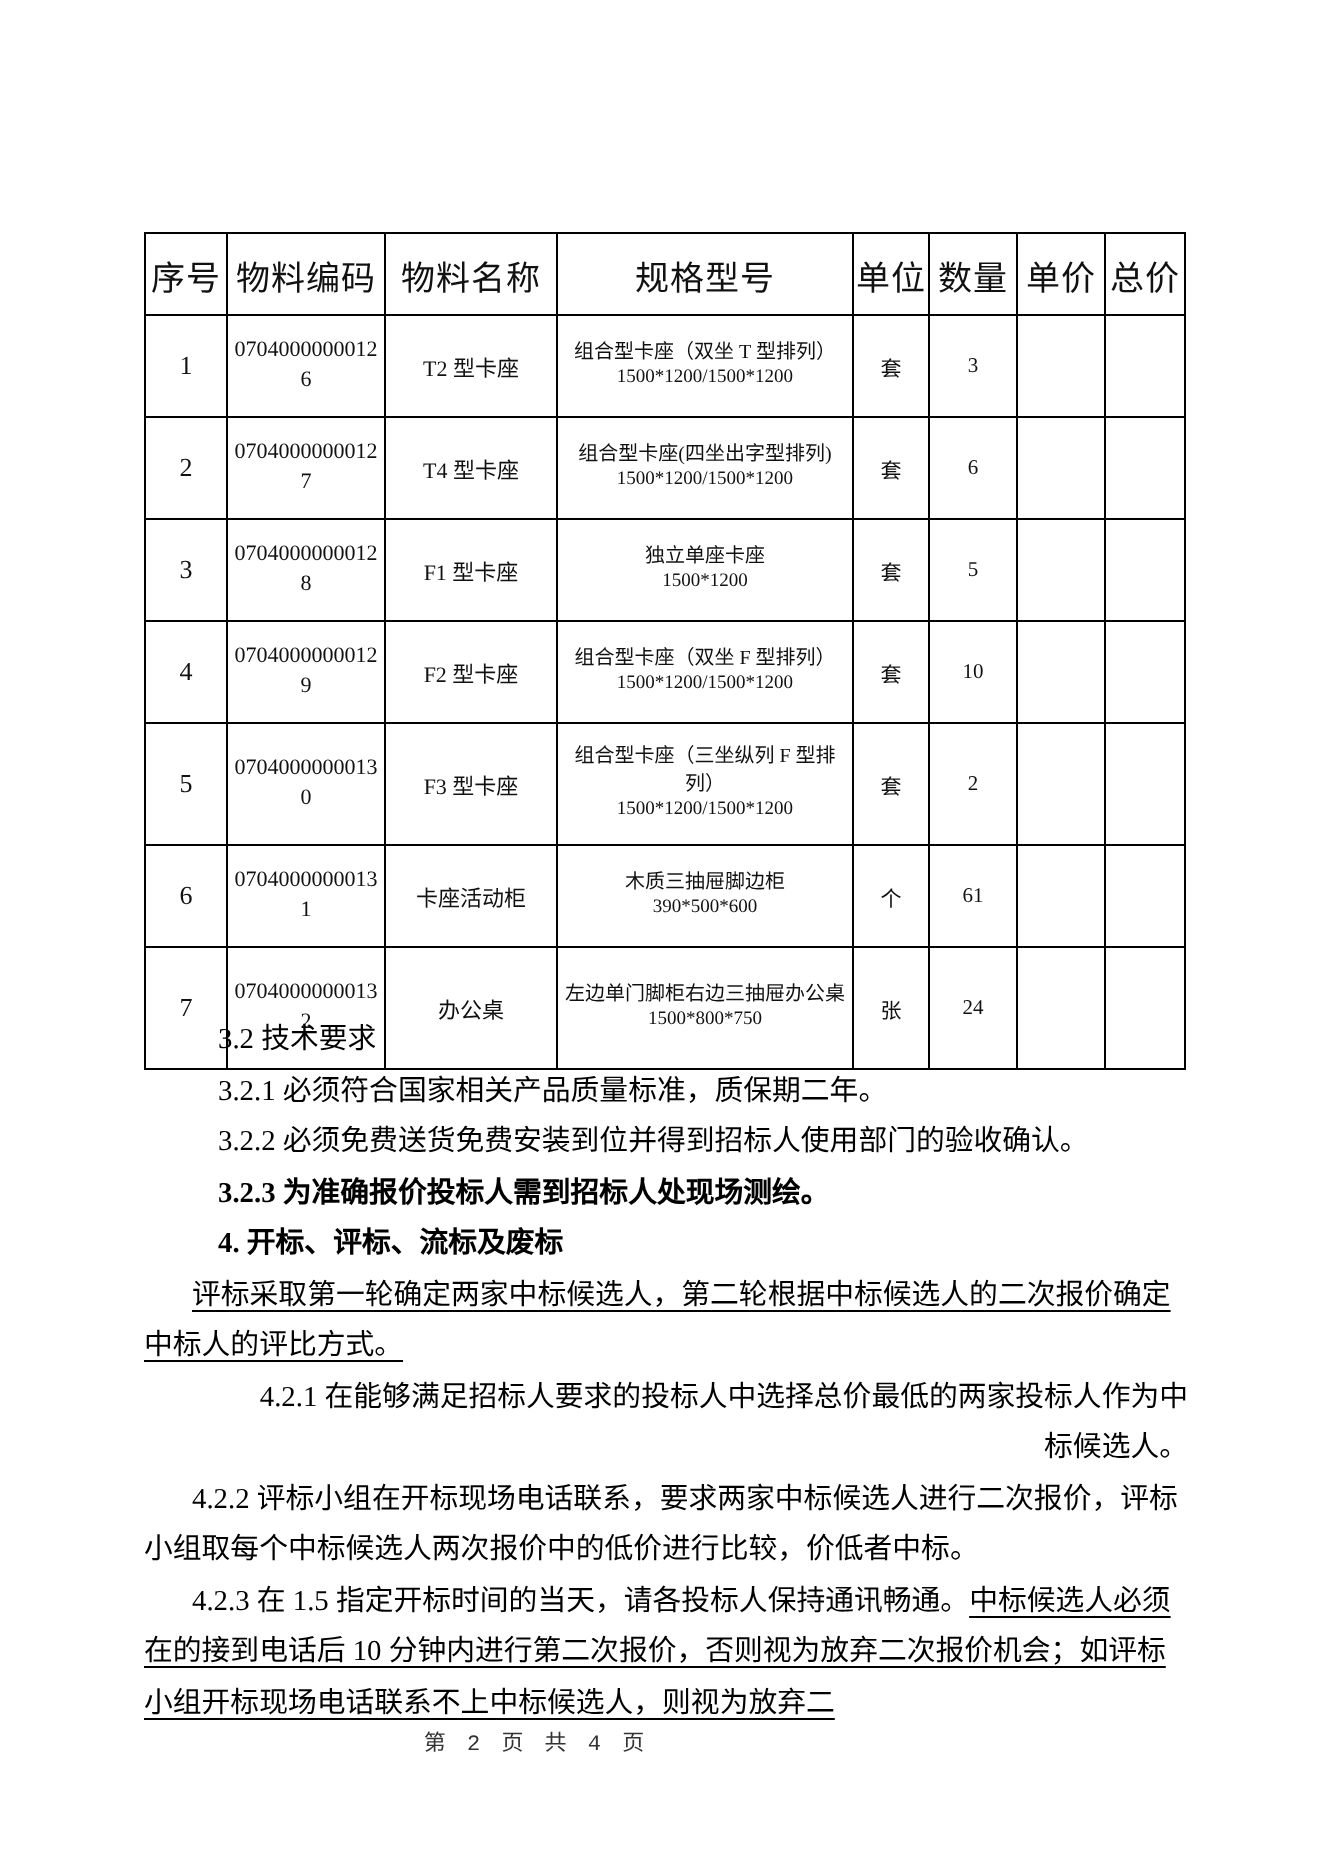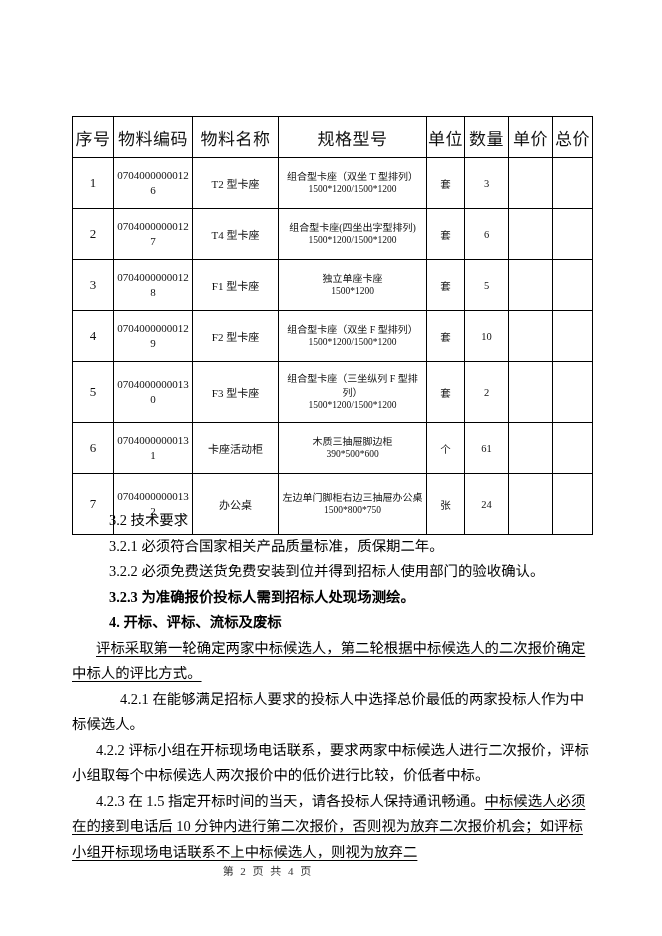--- a/index.html
+++ b/index.html
@@ -97,21 +97,21 @@
   
   .footer {
     position: absolute;
     left: 0;
     top: 862px;
     width: 536px;
     text-align: center;
     font-size: 11px;
     color: #333;
     letter-spacing: 2px;
-    font-family: Liberation Serif, serif;
+    font-family: Liberation Mono, monospace;
   }
 </style>
 </head>
 <body>
 
 <div class="page">
 
   <div class="table-wrap">
     <table class="bom">
       <colgroup>
@@ -244,21 +244,21 @@
   <div class="body-text">
 
     <p class="line indent1">3.2 技术要求</p>
     <p class="line indent1">3.2.1 必须符合国家相关产品质量标准，质保期二年。</p>
     <p class="line indent1">3.2.2 必须免费送货免费安装到位并得到招标人使用部门的验收确认。</p>
     <p class="line indent1 bold">3.2.3 为准确报价投标人需到招标人处现场测绘。</p>
     <p class="line indent1 bold">4. 开标、评标、流标及废标</p>
 
     <p class="line hang para-block" style="text-indent: 24px;"><span class="ul-bold">评标采取第一轮确定两家中标候选人，第二轮根据中标候选人的二次报价确定中标人的评比方式。</span></p>
 
-    <p class="line hang para-block" style="text-indent: 24px;"><span style="padding-left:24px;display:inline">4.2.1 在能够满足招标人要求的投标人中选择总价最低的两家投标人作为中标候选人。</span></p>
+    <p class="line hang para-block" style="text-indent: 24px; text-align: right;"><span style="padding-left:24px;display:inline">4.2.1 在能够满足招标人要求的投标人中选择总价最低的两家投标人作为中标候选人。</span></p>
 
     <p class="line hang para-block" style="text-indent: 24px;"><span>4.2.2 评标小组在开标现场电话联系，要求两家中标候选人进行二次报价，评标小组取每个中标候选人两次报价中的低价进行比较，价低者中标。</span></p>
 
     <p class="line hang para-block" style="text-indent: 24px;"><span>4.2.3 在 1.5 指定开标时间的当天，请各投标人保持通讯畅通。</span><span class="ul-bold">中标候选人必须在的接到电话后 10 分钟内进行第二次报价，否则视为放弃二次报价机会；如评标小组开标现场电话联系不上中标候选人，则视为放弃二</span></p>
 
   </div>
 
   <div class="footer">第 2 页 共 4 页</div>
 
 </div>

